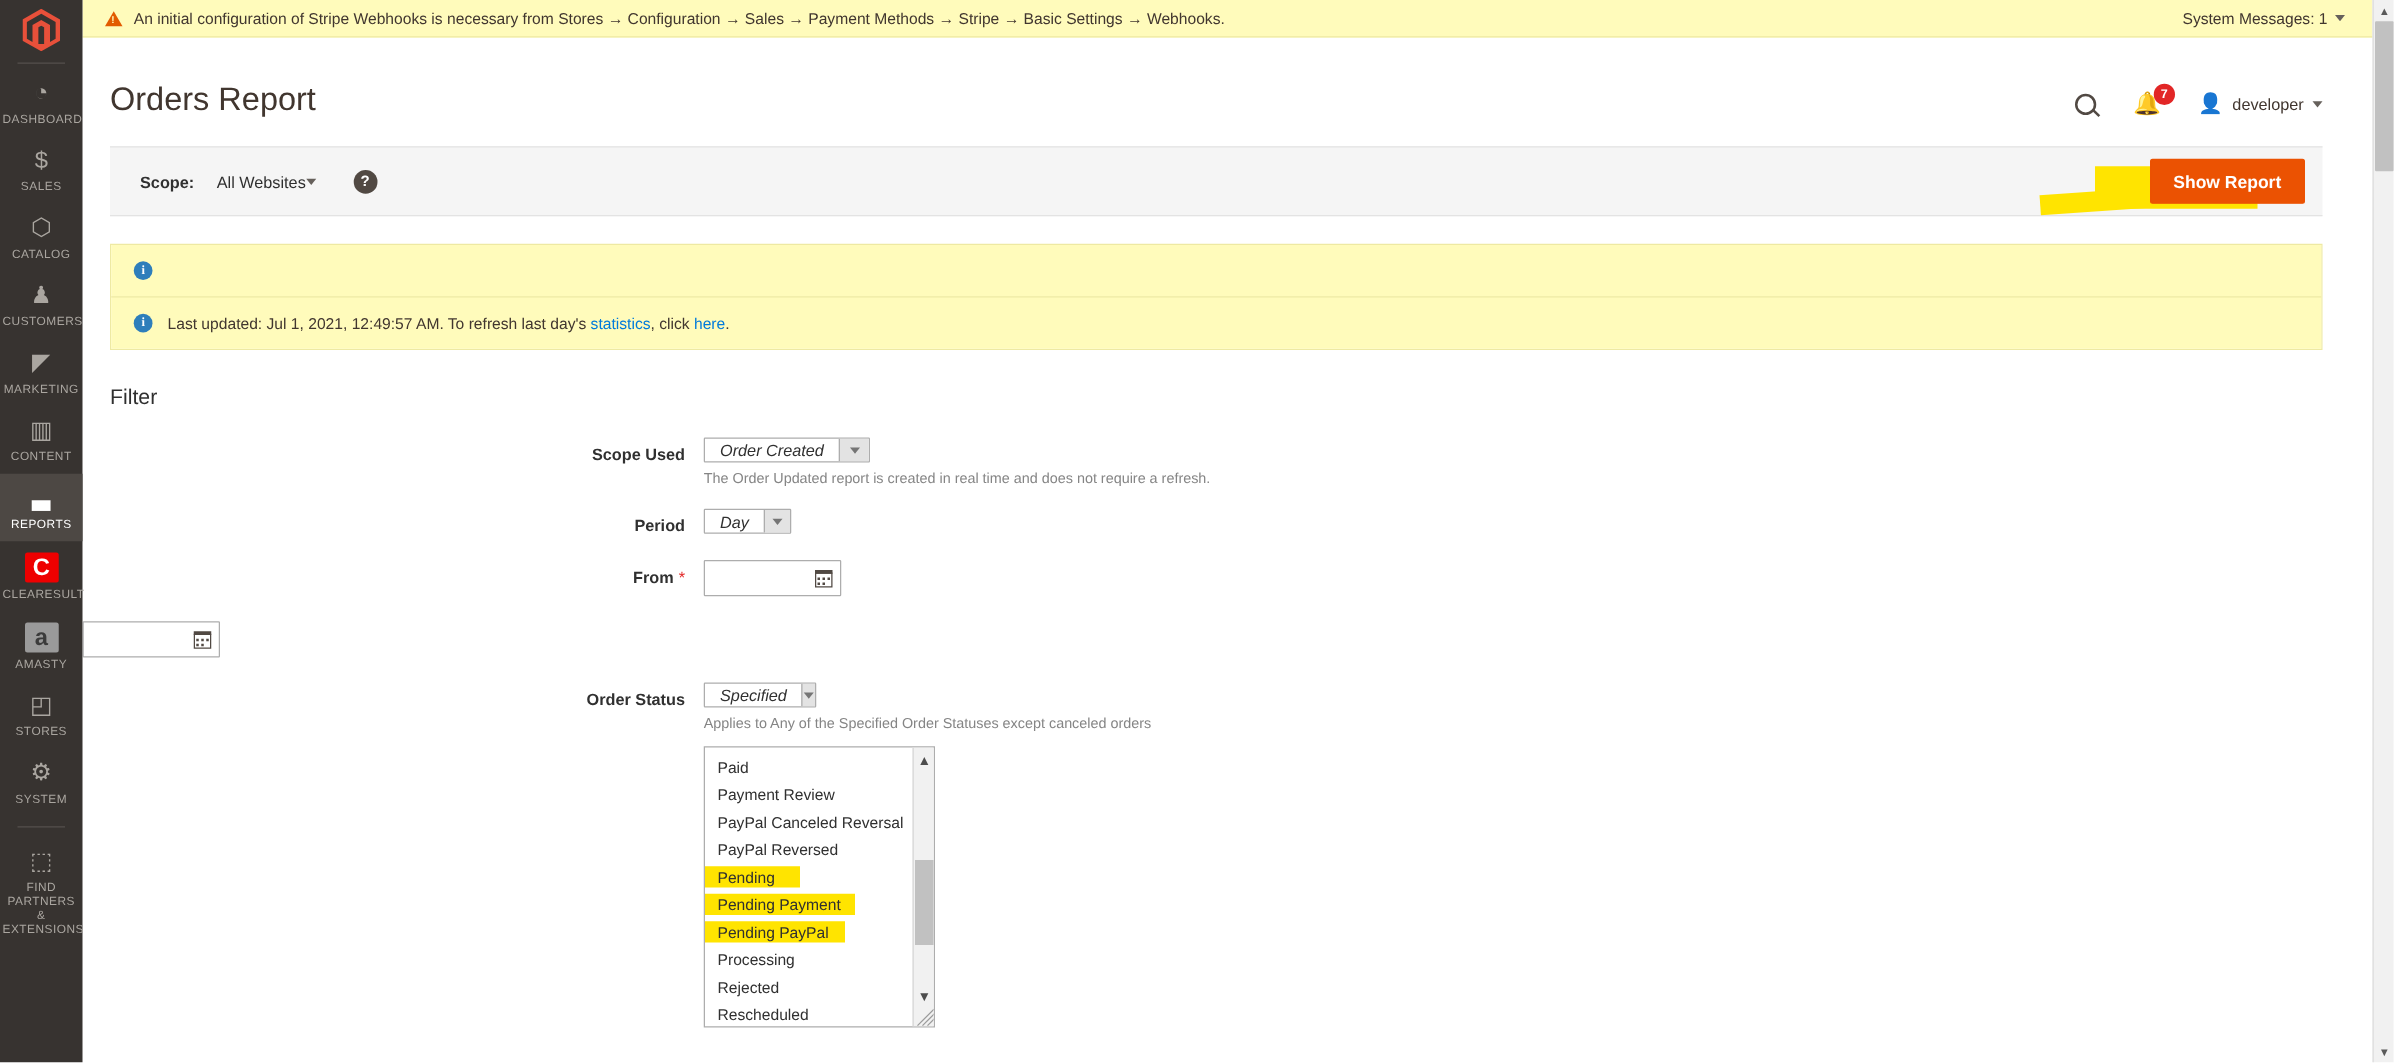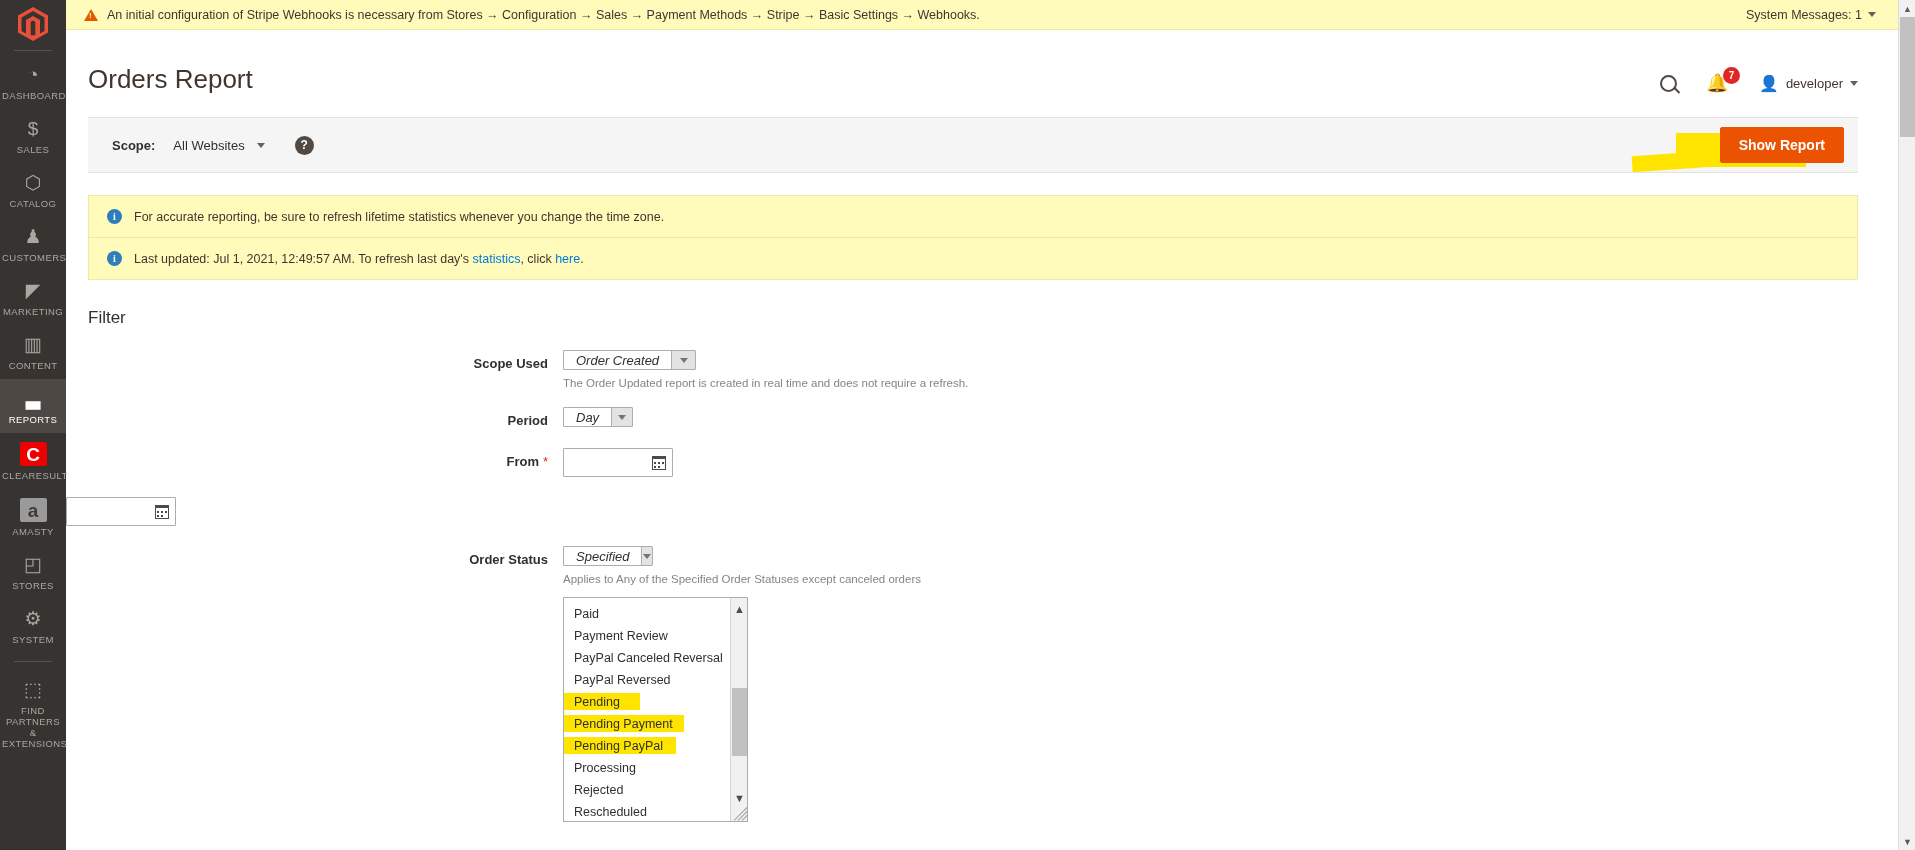--- a/index.html
+++ b/index.html
@@ -85,21 +85,21 @@
   .user-wrap { display:flex; align-items:center; gap:7px; font-size:13px; color:#41362f; cursor:pointer; }
   .user-ico { font-size:16px; color:#514943; }
 
   
   #scopebar {
     margin:22px 40px 0 22px; height:56px; background:#f5f5f5;
     border-top:1px solid #e3e3e3; border-bottom:1px solid #e3e3e3;
     display:flex; align-items:center; padding:0 14px 0 24px; position:relative;
   }
   .scope-label { font-weight:bold; font-size:13px; color:#303030; margin-right:18px; }
-  .scope-val { font-size:13px; color:#303030; display:flex; align-items:center; gap:12px; cursor:pointer; }
+  .scope-val { font-size:13px; color:#303030; display:flex; align-items:center; gap:0; cursor:pointer; }
   .help-ico {
     width:19px;height:19px;border-radius:50%;background:#514943;color:#fff;
     display:flex;align-items:center;justify-content:center;font-size:12px;font-weight:bold;
     margin-left:30px; cursor:pointer;
   }
   #showreport-wrap { margin-left:auto; position:relative; }
   .hl-swoosh {
     position:absolute; background:#ffe400; z-index:0;
   }
   .btn-primary {
@@ -296,21 +296,20 @@
     <span id="showreport-wrap">
       <span class="hl-swoosh" style="left:-88px; top:24px; width:150px; height:16px; transform:rotate(-4deg);"></span>
       <span class="hl-swoosh" style="left:-44px; top:6px; width:130px; height:34px;"></span>
       <button class="btn-primary">Show Report</button>
     </span>
   </div>
 
   <div id="messages">
     <div class="msg-row">
       <span class="info-ico">i</span>
-      <span>For accurate reporting, be sure to refresh lifetime statistics whenever you change the time zone.</span>
     </div>
     <div class="msg-row">
       <span class="info-ico">i</span>
       <span>
         <span>Last updated: Jul 1, 2021, 12:49:57 AM. To refresh last day's </span><a href="#">statistics</a><span>, click </span><a href="#">here</a><span>.</span>
       </span>
     </div>
   </div>
 
   <div id="filter-title">Filter</div>

